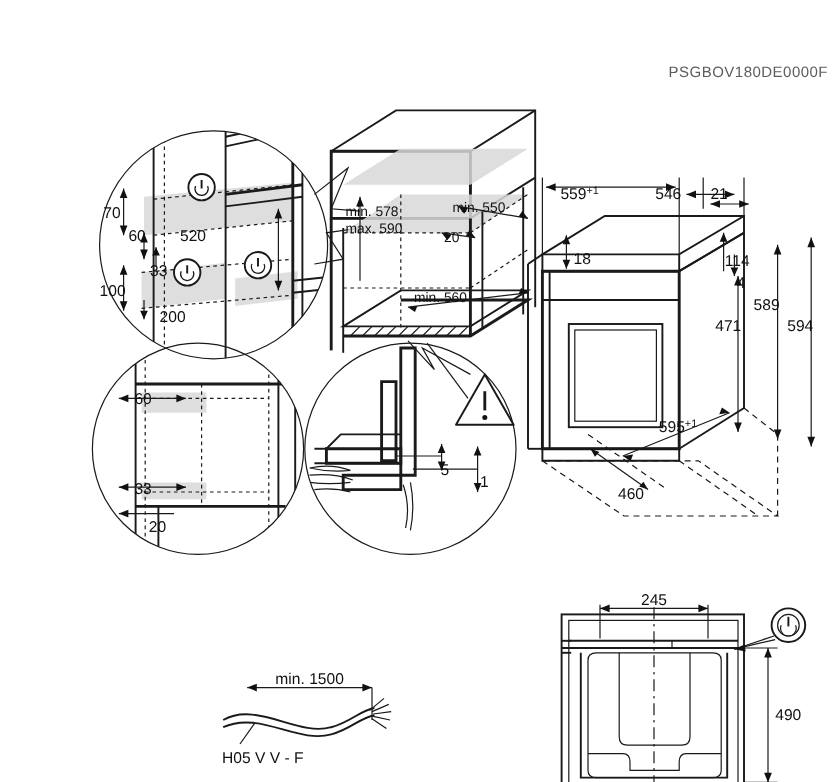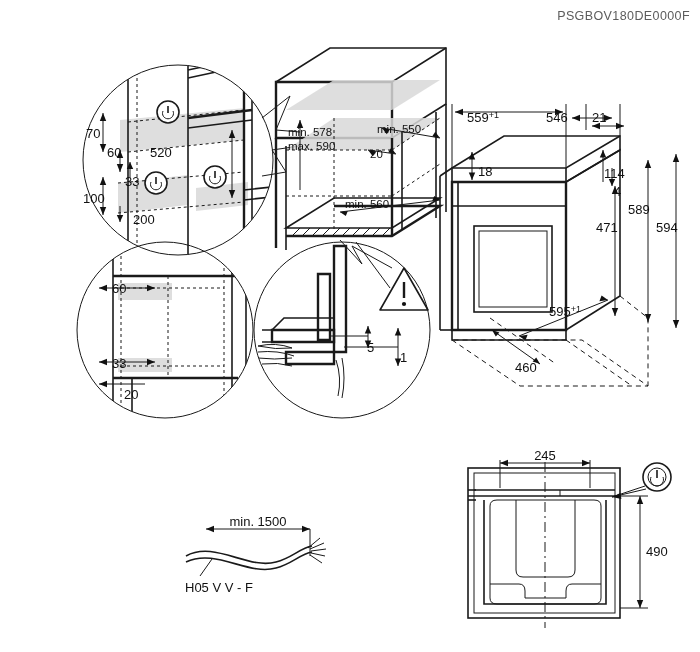--- a/index.html
+++ b/index.html
@@ -1,17 +1,17 @@
 <!DOCTYPE html>
 <html><head>
 <meta charset="utf-8">
 <style>
   html,body{margin:0;padding:0;background:#ffffff;}
   body{width:700px;height:652px;font-family:"Liberation Sans",sans-serif;color:#1a1a1a;overflow:hidden;}
-  #sheet{position:relative;width:700px;height:548px;}
+  #sheet{position:relative;width:700px;height:548px;margin-top:44px;}
   svg{display:block;}
   .dimtxt{font-family:"Liberation Sans",sans-serif;font-size:13px;fill:#111;}
   .dimtxt-sm{font-family:"Liberation Sans",sans-serif;font-size:11.5px;fill:#111;}
   .code{font-family:"Liberation Sans",sans-serif;font-size:12.5px;fill:#5c5c5c;letter-spacing:.4px;}
   .ln{stroke:#1a1a1a;fill:none;}
   .thin{stroke-width:1;}
   .med{stroke-width:1.6;}
   .thick{stroke-width:2.4;}
   .dash{stroke-dasharray:5 4;}
   .dashfine{stroke-dasharray:3 3;}

